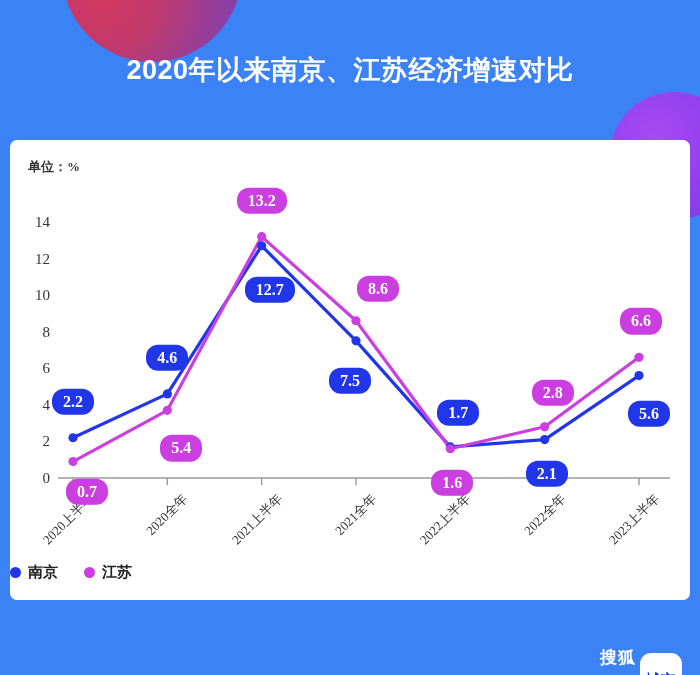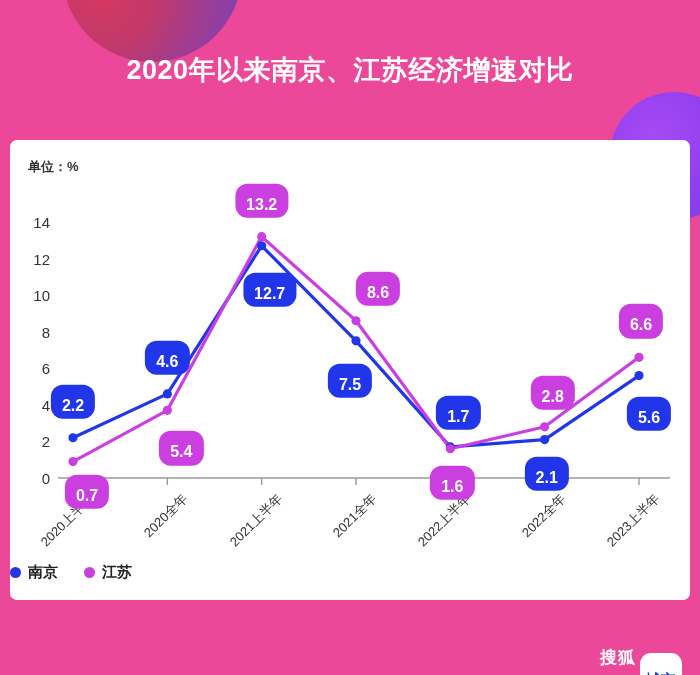--- a/index.html
+++ b/index.html
@@ -8,21 +8,21 @@
     background: #ffffff;
   }
   body {
     font-family: "Liberation Sans", "DejaVu Sans", sans-serif;
   }
   #stage {
     position: relative;
     width: 700px;
     height: 675px;
     overflow: hidden;
-    background: #ec4899;
+    background: #3b82f6;
   }
 
   
   .blob {
     position: absolute;
     border-radius: 50%;
     pointer-events: none;
   }
   .blob-red {
     left: 62px;
@@ -63,20 +63,21 @@
 
   
   .card {
     position: absolute;
     left: 10px;
     top: 140px;
     width: 680px;
     height: 460px;
     background: #ffffff;
     border-radius: 7px;
+    font-family: Liberation Serif, serif;
   }
   .unit-label {
     position: absolute;
     left: 18px;
     top: 18px;
     font-size: 13px;
     color: #333333;
     font-weight: 600;
   }
 
@@ -111,21 +112,21 @@
     text-align: right;
   }
 
   
   .dlabel {
     position: absolute;
     transform: translate(-50%, -50%);
     color: #ffffff;
     font-size: 16px;
     font-weight: 700;
-    padding: 12px 11px 4px 11px;
+    padding: 4px 11px 4px 11px;
     border-radius: 12px;
     white-space: nowrap;
     line-height: 1.15;
   }
   .dlabel.nj { background: #2136e8; }
   .dlabel.js { background: #cb3fe0; }
 
   
   .legend {
     position: absolute;

